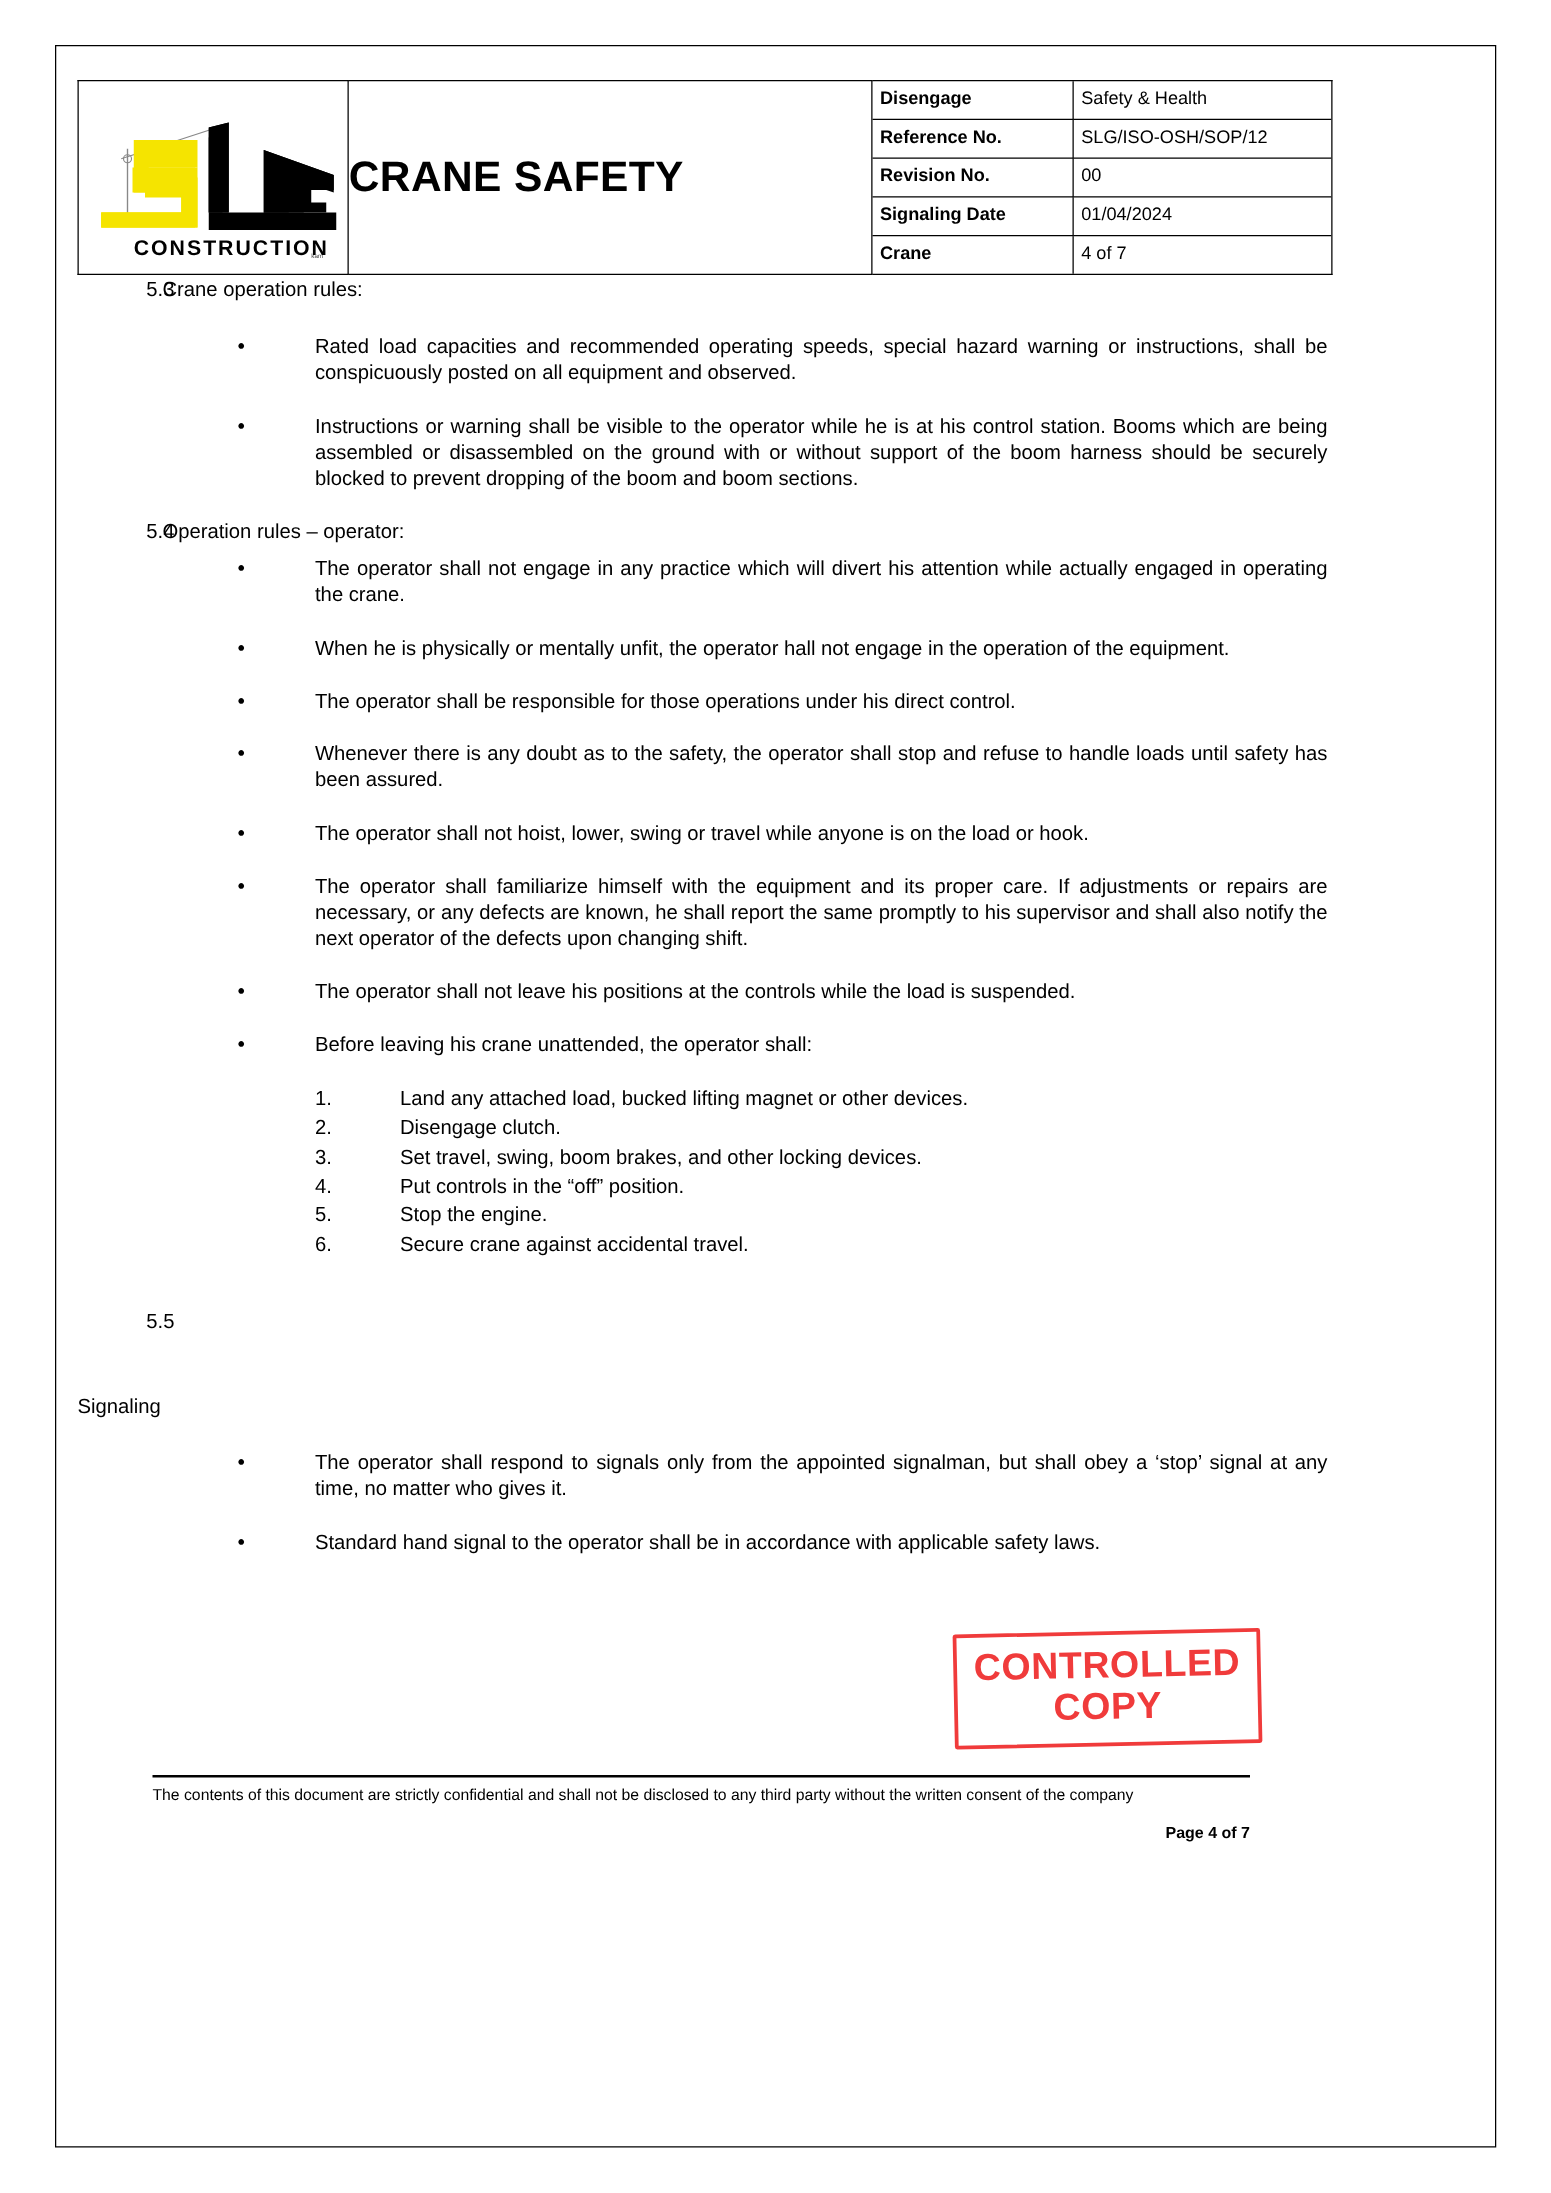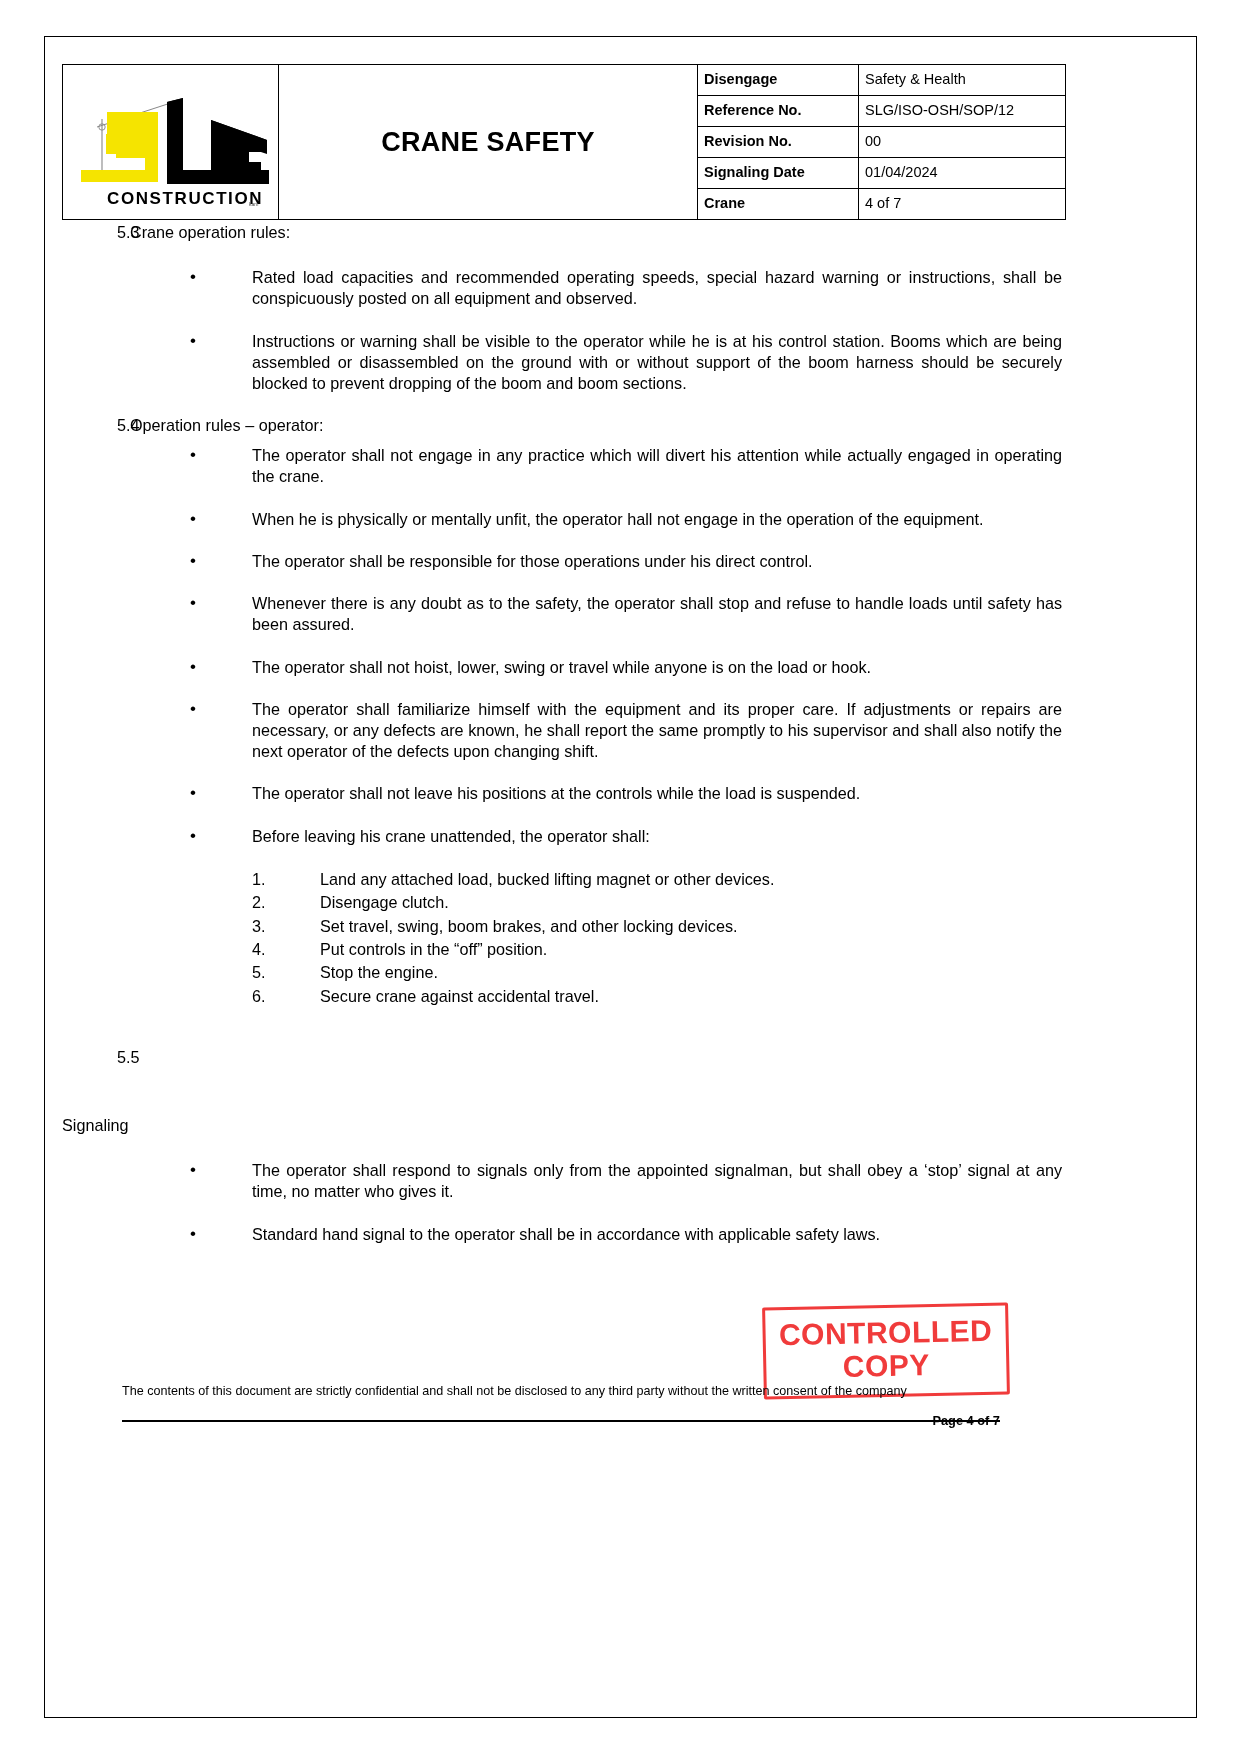--- a/index.html
+++ b/index.html
@@ -45,22 +45,21 @@
     vertical-align: middle;
   }
   .logo-cell {
     width: 215px;
     height: 140px;
     padding: 0;
     text-align: center;
   }
   .title-cell {
     width: 418px;
-    text-align: center;
-    font-size: 27px;
+    font-size: 34px;
     font-weight: bold;
     letter-spacing: 0.3px;
   }
   .meta-wrap {
     width: 367px;
     padding: 0 !important;
   }
   .meta-table {
     width: 100%;
     border-collapse: collapse;
@@ -190,21 +189,21 @@
   .footer-rule {
     position: absolute;
     left: 122px;
     top: 1420px;
     width: 878px;
     border-top: 2.2px solid #000;
   }
   .footer {
     position: absolute;
     left: 122px;
-    top: 1383px;
+    top: 1428px;
     width: 878px;
     font-size: 12.6px;
     line-height: 1.28;
   }
   .footer .page-no {
     margin-top: 14px;
     text-align: right;
     font-weight: bold;
     font-size: 12.8px;
   }

